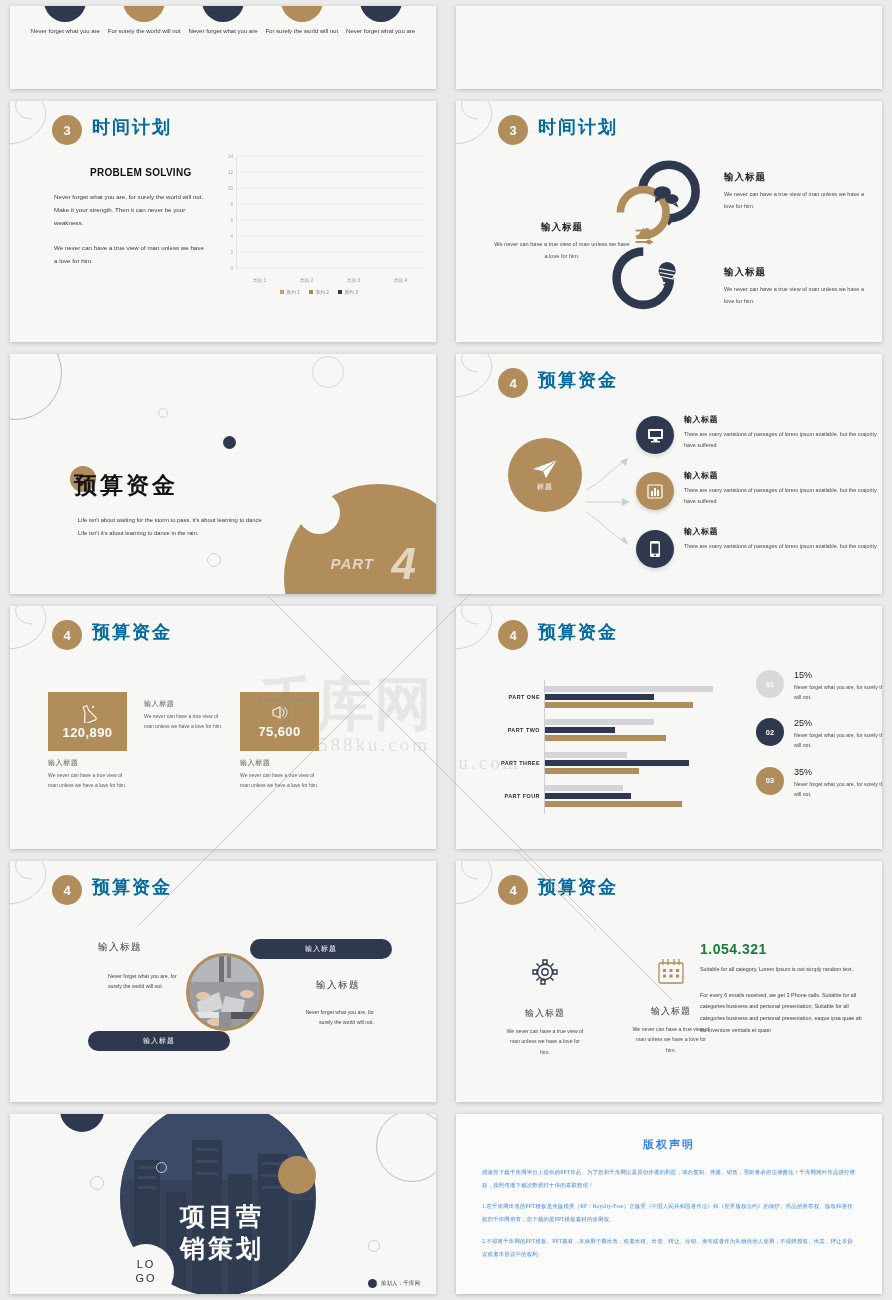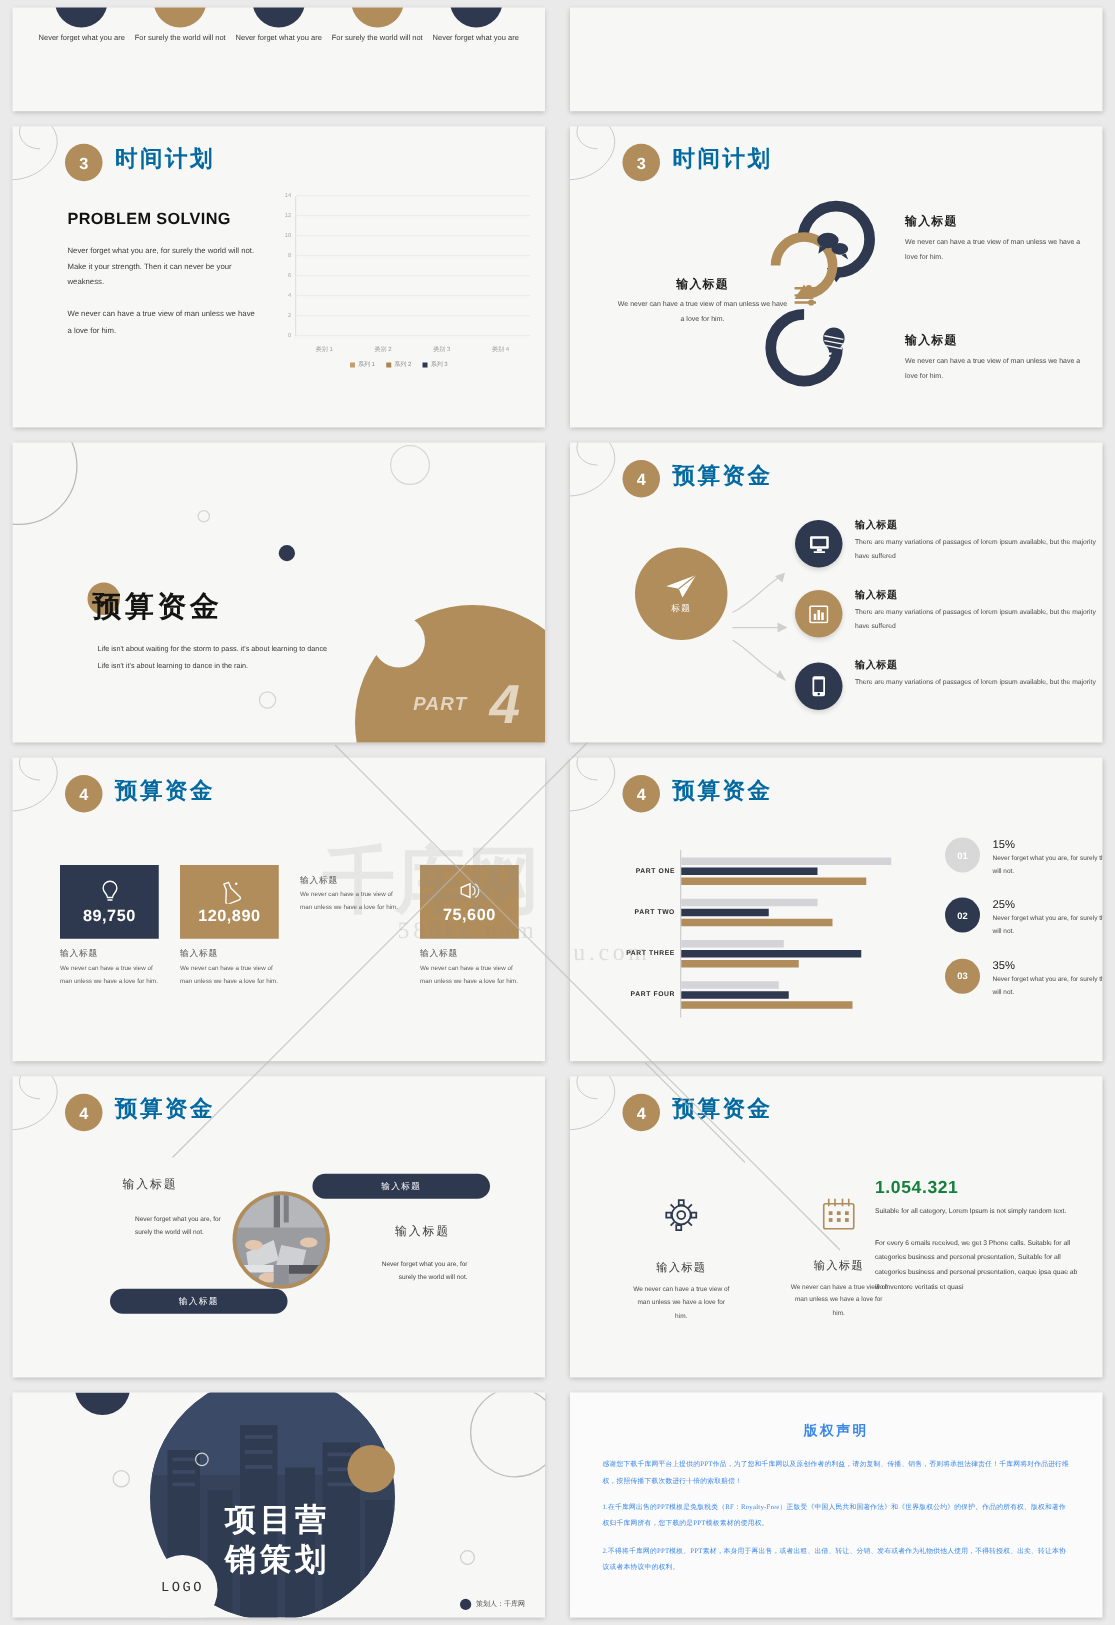--- a/index.html
+++ b/index.html
@@ -20,21 +20,21 @@
 
   
   .circ-row{position:absolute;left:0;top:-26px;width:100%;display:flex;justify-content:space-around;padding:0 16px;box-sizing:border-box;}
   .circ-item{width:76px;text-align:center;}
   .circ{width:42px;height:42px;border-radius:50%;margin:0 auto;display:flex;align-items:center;justify-content:center;
         color:#fff;font-size:6px;letter-spacing:.6px;}
   .circ-cap{margin-top:5px;font-size:6px;color:#3a3a3a;line-height:1.5;}
 
   
   .ps-left{position:absolute;left:44px;top:66px;width:150px;}
-  .ps-h{font-size:13px;font-weight:bold;color:#111;line-height:1.22;letter-spacing:.3px;}
+  .ps-h{font-size:10px;font-weight:bold;color:#111;line-height:1.22;letter-spacing:.3px;margin-left:36px;}
   .ps-p{margin-top:12px;font-size:6.2px;color:#3b3b3b;line-height:2.05;}
   .ps-p2{margin-top:13px;font-size:6.2px;color:#3b3b3b;line-height:2.05;}
 
   .chart{position:absolute;left:200px;top:52px;width:218px;height:142px;}
   .chart .plot{position:absolute;left:26px;top:4px;right:4px;bottom:26px;border-left:1px solid #e2e2e2;}
   .gl{position:absolute;left:0;right:0;height:1px;background:#ededed;}
   .ytick{position:absolute;right:calc(100% + 4px);transform:translateY(-50%);font-size:4.6px;color:#a9a9a9;white-space:nowrap;}
   .bars{position:absolute;inset:0;display:flex;justify-content:space-around;align-items:flex-end;}
   .bar{width:30px;display:flex;flex-direction:column;justify-content:flex-end;}
   .seg{width:100%;}
@@ -120,22 +120,22 @@
   
   .fin{position:absolute;inset:0;overflow:hidden;background:#f7f7f5;}
   .fin-photo{position:absolute;left:110px;top:-14px;width:196px;height:196px;border-radius:50%;overflow:hidden;}
   .fin-navydot{position:absolute;left:50px;top:-26px;width:44px;height:44px;border-radius:50%;background:#2e3950;}
   .fin-tandot{position:absolute;left:268px;top:42px;width:38px;height:38px;border-radius:50%;background:#b08d5b;}
   .fin-ring1{position:absolute;right:-12px;top:-4px;width:70px;height:70px;border-radius:50%;border:1.4px solid #bdbdbd;}
   .fin-ring2{position:absolute;left:80px;top:62px;width:12px;height:12px;border-radius:50%;border:1px solid #cfcfcf;}
   .fin-ring3{position:absolute;left:146px;top:48px;width:9px;height:9px;border-radius:50%;border:1px solid #cfcfcf;}
   .fin-ring4{position:absolute;right:56px;top:126px;width:10px;height:10px;border-radius:50%;border:1px solid #cfcfcf;}
   .fin-logo{position:absolute;left:108px;top:130px;width:56px;height:56px;border-radius:50%;background:#f7f7f5;
-            display:flex;flex-direction:row;align-items:center;justify-content:center;
-            font-family:Liberation Mono, monospace;font-size:11px;color:#2f2f2f;letter-spacing:2px;line-height:1.25;}
+            display:flex;flex-direction:column;align-items:center;justify-content:center;
+            font-family:Liberation Sans, sans-serif;font-size:11px;color:#2f2f2f;letter-spacing:2px;line-height:1.25;}
   .fin-h{position:absolute;left:170px;top:86px;font-size:25px;font-weight:bold;color:#fff;letter-spacing:3px;line-height:1.28;}
   .fin-credit{position:absolute;right:16px;bottom:6px;display:flex;align-items:center;gap:4px;font-size:5.6px;color:#4a4a4a;}
   .fin-credit .av{width:9px;height:9px;border-radius:50%;background:#2e3950;}
 
   
   .cr{position:absolute;inset:0;background:#fbfbfb;}
   .cr-h{text-align:center;margin-top:23px;font-size:11px;font-weight:bold;color:#3b87e8;
         font-family:"Liberation Serif",serif;letter-spacing:2px;}
   .cr-b{margin:14px 26px 0 26px;font-size:5.4px;color:#3b87e8;line-height:2.35;
         font-family:"Liberation Serif",serif;letter-spacing:.2px;}
@@ -419,31 +419,20 @@
 
     <div class="cell">
       <div class="slide">
         <svg class="swirl" viewBox="0 0 120 66">
           <path d="M2,48 C10,62 40,64 56,44 C70,26 56,6 40,10 C26,14 30,34 48,34" fill="none" stroke="#c9c9c9" stroke-width="0.8"></path>
         </svg>
         <div class="badge">4</div>
         <div class="sld-title">预算资金</div>
 
         <div class="kpis">
-          <div class="kpi">
-            <div class="tile tile-navy">
-              <svg width="16" height="20" viewBox="0 0 16 20">
-                <path d="M8,2 a5.5,5.5 0 0,1 5.5,5.5 c0,3.4 -3.5,4.6 -3.5,7.5 h-4 c0,-2.9 -3.5,-4.1 -3.5,-7.5 a5.5,5.5 0 0,1 5.5,-5.5z" fill="none" stroke="#fff" stroke-width="1.1"></path>
-                <line x1="6" y1="17" x2="10" y2="17" stroke="#fff" stroke-width="1.1"></line>
-              </svg>
-              <div class="kpi-num">89,750</div>
-            </div>
-            <div class="kpi-h">输入标题</div>
-            <div class="kpi-p">We never can have a true view of man unless we have a love for him.</div>
-          </div>
 
           <div class="kpi">
             <div class="tile tile-tan">
               <svg width="18" height="19" viewBox="0 0 18 19">
                 <path d="M7,2 L11,2 L11,7 L15,16 a1.6,1.6 0 0,1 -1.4,2.2 L4.4,18.2 a1.6,1.6 0 0,1 -1.4,-2.2 L7,7 Z" fill="none" stroke="#fff" stroke-width="1.1" transform="rotate(-22 9 10)"></path>
                 <circle cx="14" cy="3" r="1" fill="#fff"></circle>
               </svg>
               <div class="kpi-num">120,890</div>
             </div>
             <div class="kpi-h">输入标题</div>

